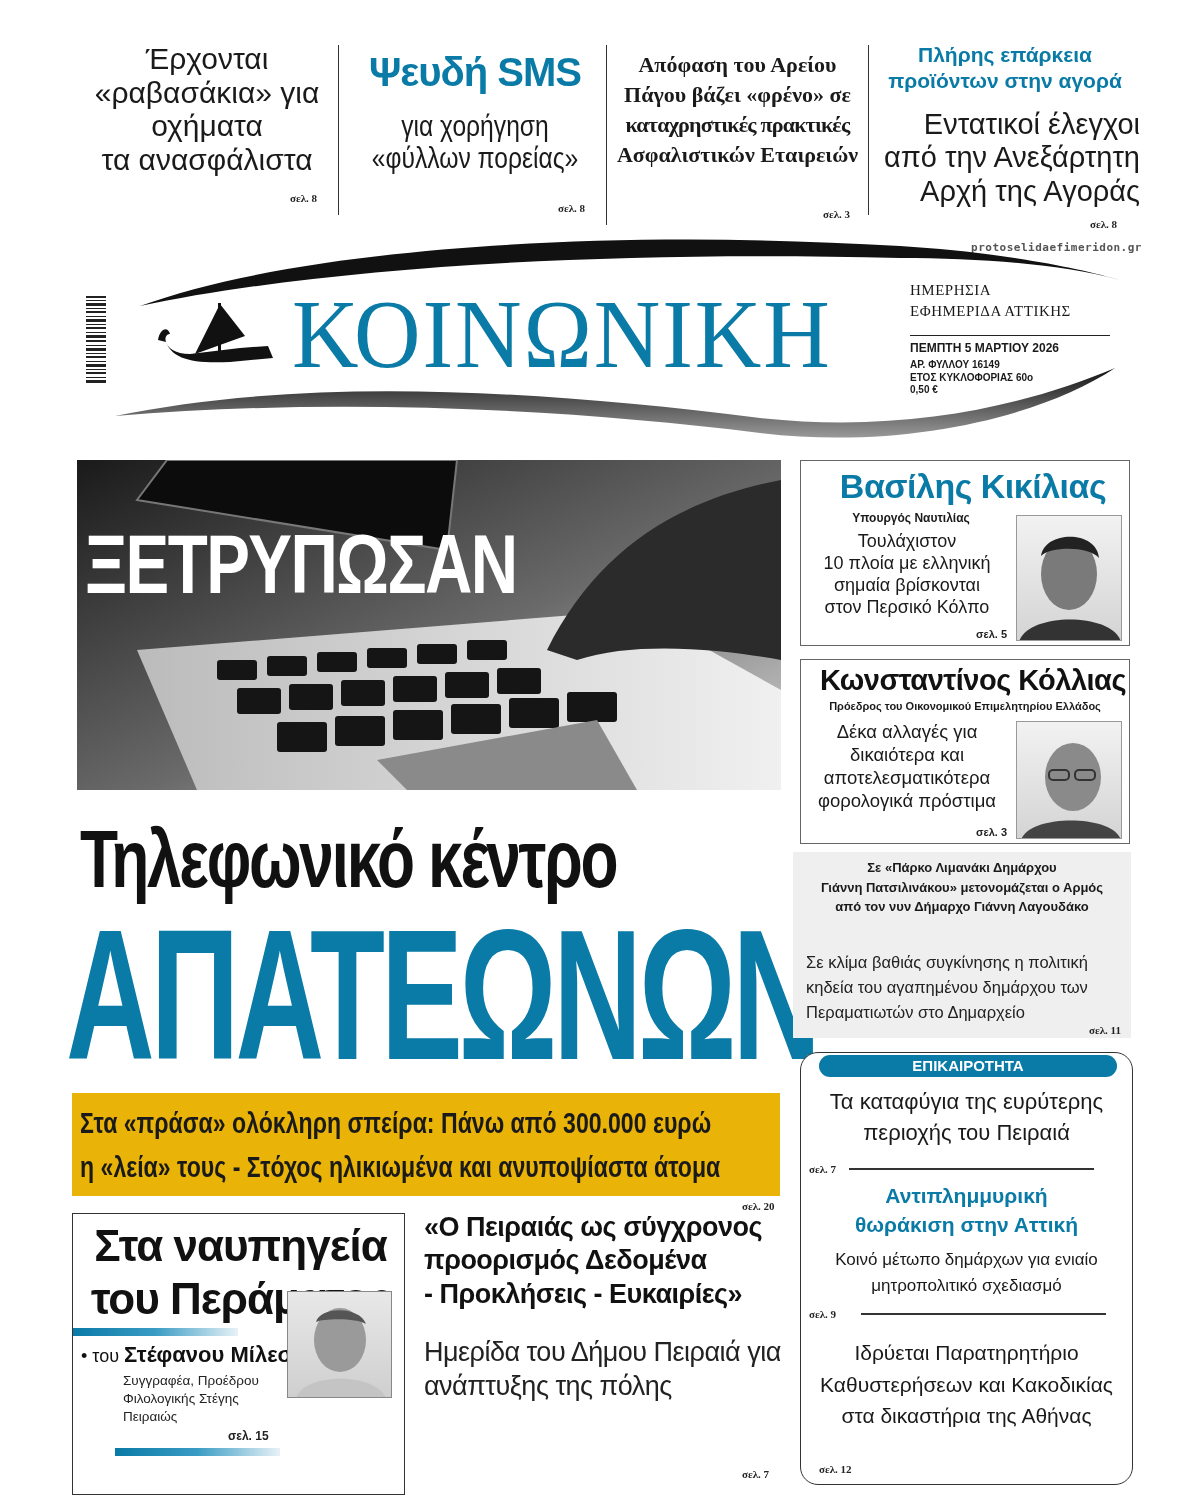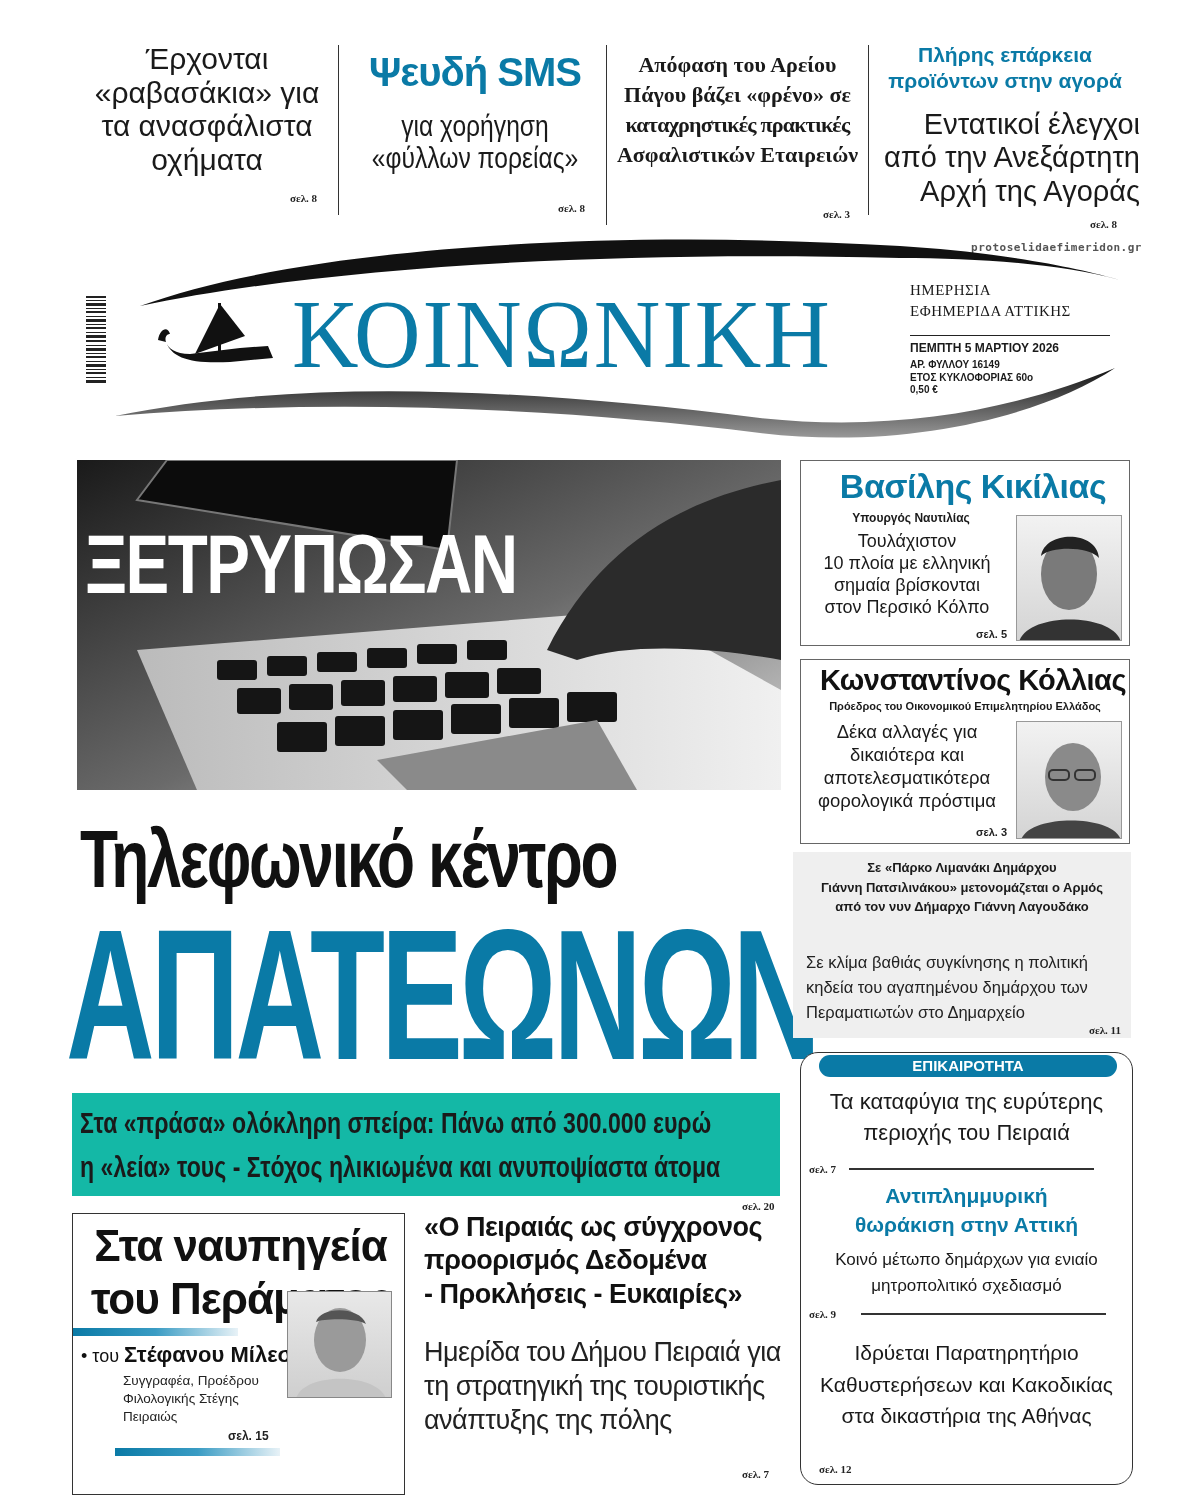--- a/index.html
+++ b/index.html
@@ -29,21 +29,21 @@
   .mast-info .l3 { font-size: 12px; font-weight: bold; margin-top: 5px; }
   .mast-info .l4 { font-size: 10px; font-weight: bold; margin-top: 4px; line-height: 1.25; }
 
   
   .hero { left: 77px; top: 460px; width: 704px; height: 330px; overflow: hidden; background: #000000; }
   .hero-overlay { left: 8px; top: 62px; font-family: "Liberation Sans", sans-serif; font-weight: bold; font-size: 84px; color: #fff; letter-spacing: -2px; transform: scaleX(0.78); transform-origin: left top; line-height: 1; }
 
   .headline1 { left: 80px; top: 818px; font-weight: bold; font-size: 82px; letter-spacing: -3px; line-height: 1; transform: scaleX(0.76); transform-origin: left top; white-space: nowrap; color: #111; }
   .headline2 { left: 66px; top: 902px; font-weight: bold; font-size: 186px; color: #0a7aa6; letter-spacing: -6px; line-height: 1; transform: scaleX(0.66); transform-origin: left top; white-space: nowrap; }
 
-  .subdeck { left: 72px; top: 1093px; width: 708px; height: 103px; background: #14b8a6; }
+  .subdeck { left: 72px; top: 1093px; width: 708px; height: 103px; background: #eab308; }
   .subdeck-text { left: 8px; top: 8px; width: 900px; font-weight: bold; font-size: 30px; line-height: 1.45; transform: scaleX(0.77); transform-origin: left top; white-space: nowrap; color: #1a1a1a; }
 
   
   .bl-box { left: 72px; top: 1213px; width: 333px; height: 282px; border: 1.5px solid #333; }
   .bl-title { left: 10px; top: 6px; width: 315px; font-weight: bold; font-size: 44px; line-height: 1.2; letter-spacing: -1px; text-align: center; color: #111; }
   .grad-bar { height: 8px; background: linear-gradient(90deg, #0a7aa6 0%, #3a9cc4 50%, #e8f2f7 100%); position: absolute; }
   .author-line { left: 8px; top: 128px; font-size: 18px; color: #111; white-space: nowrap; }
   .author-line b { font-size: 22px; }
   .author-desc { left: 50px; top: 158px; width: 170px; font-size: 13.5px; line-height: 1.35; color: #222; }
   .author-photo { left: 214px; top: 77px; width: 105px; height: 107px; border: 1px solid #888; background: linear-gradient(180deg, #e8e8e8 0%, #cfcfcf 100%); overflow: hidden; }
@@ -64,22 +64,22 @@
   .section-pill { position: absolute; left: 18px; top: 2px; width: 298px; height: 22px; background: #0a7aa6; border-radius: 11px; color: #fff; font-weight: bold; font-size: 15px; text-align: center; line-height: 22px; }
   .rb4 .item { position: absolute; left: 0; width: 100%; text-align: center; }
   .hr { position: absolute; height: 1.5px; background: #333; }
 </style>
 </head>
 <body>
 
 <div class="teaser t1">
   <div>Έρχονται</div>
   <div>«ραβασάκια» για</div>
+  <div>οχήματα</div>
   <div>τα ανασφάλιστα</div>
-  <div>οχήματα</div>
 </div>
 <span class="page-ref" style="left:290px;top:192px;">σελ. 8</span>
 <div class="vsep" style="left:338px;top:45px;height:170px;"></div>
 
 <div class="teaser t2-title blue">Ψευδή SMS</div>
 <div class="teaser t2-body">
   <div style="transform:scaleX(0.85);">για χορήγηση</div>
   <div style="transform:scaleX(0.85);">«φύλλων πορείας»</div>
 </div>
 <span class="page-ref" style="left:558px;top:202px;">σελ. 8</span>
@@ -246,21 +246,20 @@
   </div>
 </div>
 
 <div class="abs bm-title">
   <div>«Ο Πειραιάς ως σύγχρονος</div>
   <div>προορισμός Δεδομένα</div>
   <div>- Προκλήσεις - Ευκαιρίες»</div>
 </div>
 <div class="abs bm-body">
   <div>Ημερίδα του Δήμου Πειραιά για</div>
-  <div>τη στρατηγική της τουριστικής</div>
   <div>ανάπτυξης της πόλης</div>
 </div>
 <span class="page-ref" style="left:742px;top:1468px;">σελ. 7</span>
 
 <div class="rbox rb1">
   <div class="person-name blue" style="top:6px;font-size:34px;letter-spacing:-0.5px;">Βασίλης Κικίλιας</div>
   <div class="abs" style="left:10px;top:50px;width:200px;text-align:center;font-size:12px;font-weight:bold;">Υπουργός Ναυτιλίας</div>
   <div class="abs" style="left:0;top:70px;width:212px;text-align:center;font-size:18px;line-height:1.22;">
     <div>Τουλάχιστον</div>
     <div>10 πλοία με ελληνική</div>

